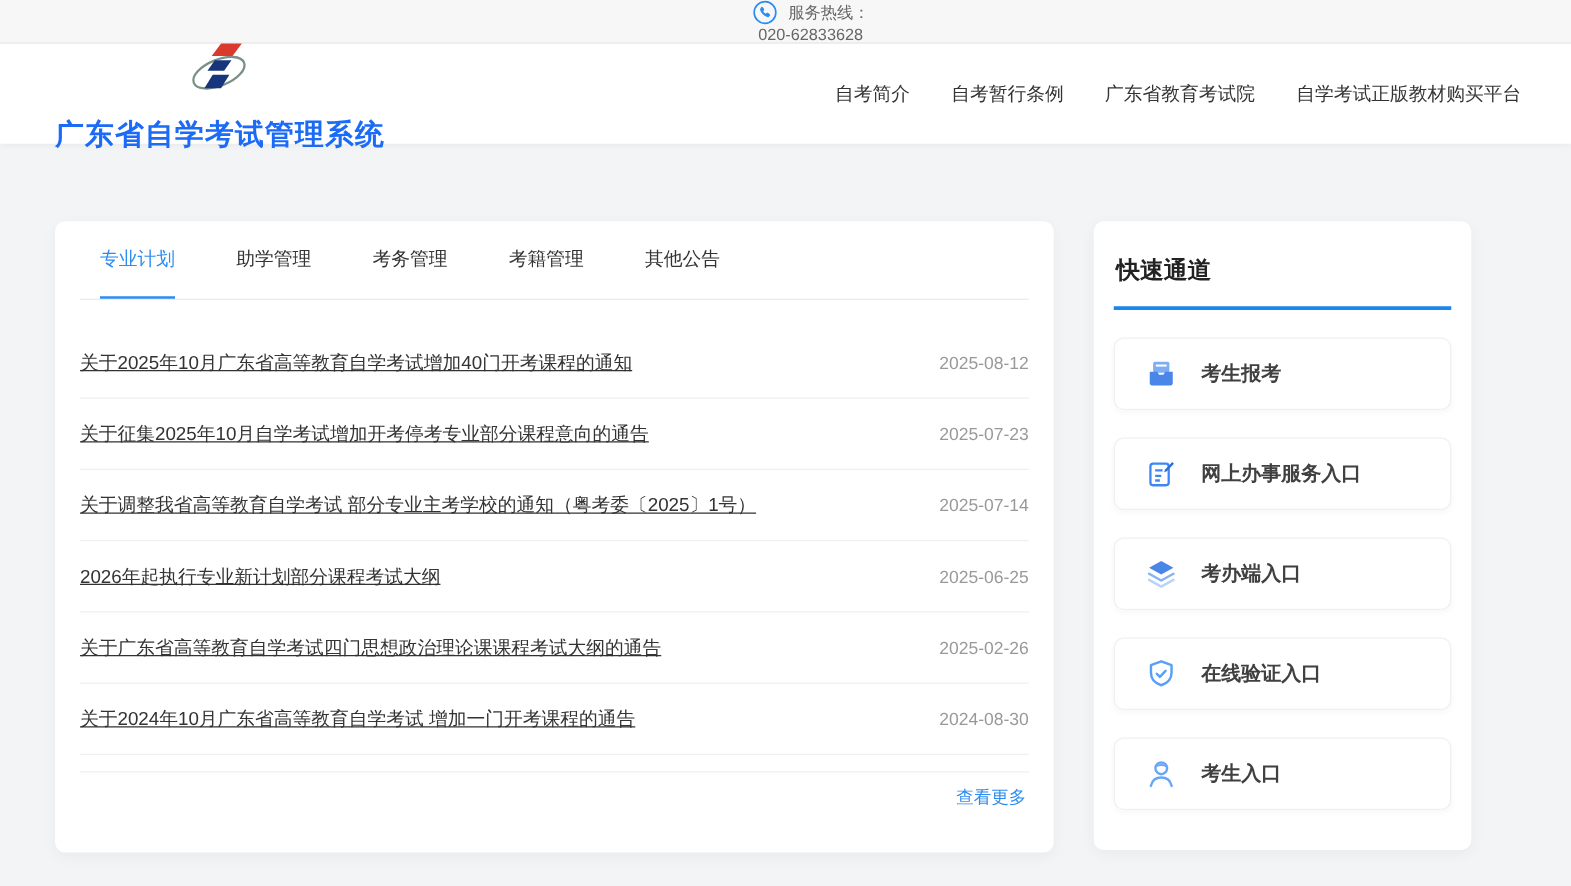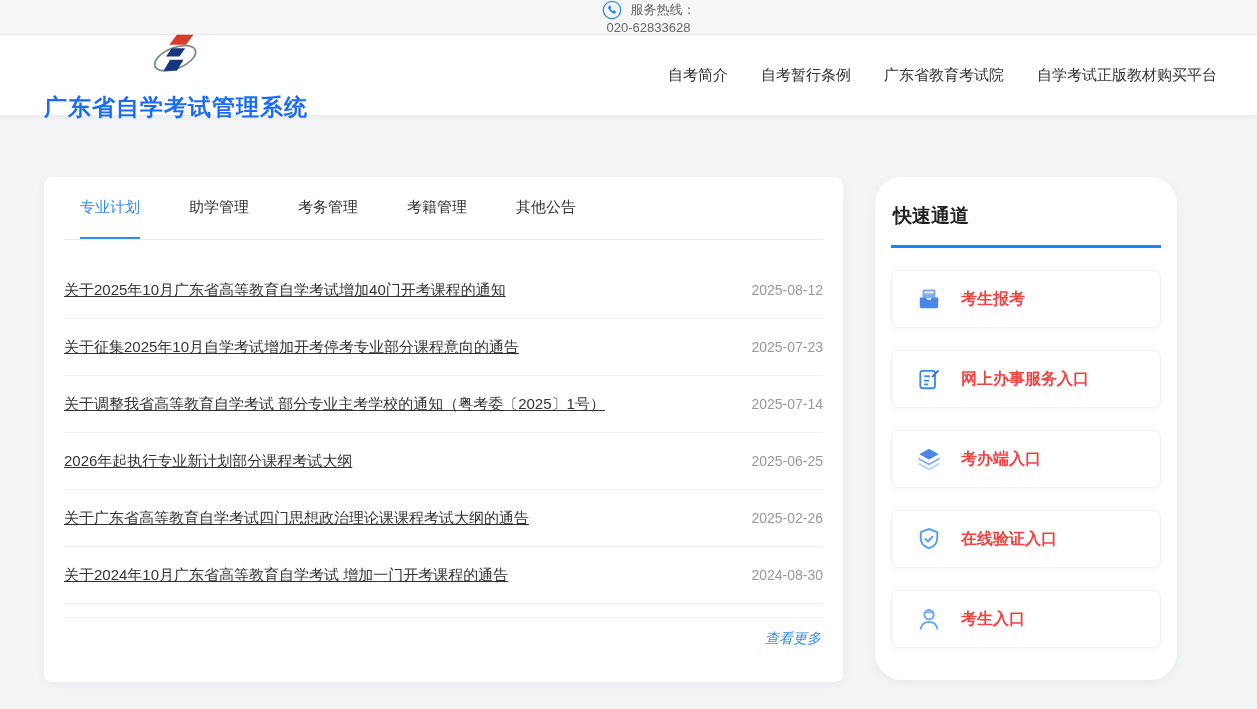--- a/index.html
+++ b/index.html
@@ -72,42 +72,42 @@
     cursor: pointer;
   }
   .news-title { font-size: 15px; color: #333; text-decoration: underline; }
   .news-date { font-size: 14px; color: #999; white-space: nowrap; padding-left: 20px; }
   .card-footer {
     margin-top: 13px;
     border-top: 1px solid #f0f0f0;
     padding: 11px 2px 0 0;
     text-align: right;
   }
-  .more-link { font-size: 14px; color: #2d8cf0; text-decoration: none; cursor: pointer; font-style: italic; }
-  
-  .quick-card { width: 302px; height: 503px; padding: 16px; border-radius: 27px; }
+  .more-link { font-size: 14px; color: #2d8cf0; text-decoration: none; cursor: pointer; }
+  
+  .quick-card { width: 302px; height: 503px; padding: 16px; }
   .quick-title {
     font-size: 19px; font-weight: bold; color: #222;
     padding: 10px 0 16px 2px;
     border-bottom: 3px solid #1a87f0;
   }
   .quick-item {
     height: 58px;
     margin-top: 22px;
     border: 1px solid #f0f0f0;
     border-radius: 8px;
     box-shadow: 0 2px 6px rgba(0,0,0,0.03);
     display: flex; align-items: center;
     padding: 0 24px;
     gap: 19px;
     cursor: pointer;
     background: #fff;
   }
   .quick-item:first-of-type { margin-top: 25px; }
-  .quick-label { font-size: 16px; font-weight: bold; color: #ef4444; }
+  .quick-label { font-size: 16px; font-weight: bold; color: #404040; }
   .qicon { width: 26px; height: 26px; flex: 0 0 26px; }
 </style>
 </head>
 <body>
 
 <div class="topbar">
   <span class="phone-wrap">
     <svg class="" width="20" height="20" viewBox="0 0 24 24">
       <circle cx="12" cy="12" r="10.4" fill="none" stroke="#2d8cf0" stroke-width="1.6"></circle>
       <path d="M8.3 6.9c.5-.5 1.3-.4 1.7.2l1 1.4c.3.5.3 1.1-.1 1.5l-.7.7c.6 1.1 1.5 2 2.6 2.6l.7-.7c.4-.4 1-.4 1.5-.1l1.4 1c.6.4.7 1.2.2 1.7l-.8.8c-.5.5-1.2.6-1.8.4-3-1.2-5.4-3.6-6.6-6.6-.2-.6-.1-1.3.4-1.8z" fill="#2d8cf0"></path>

